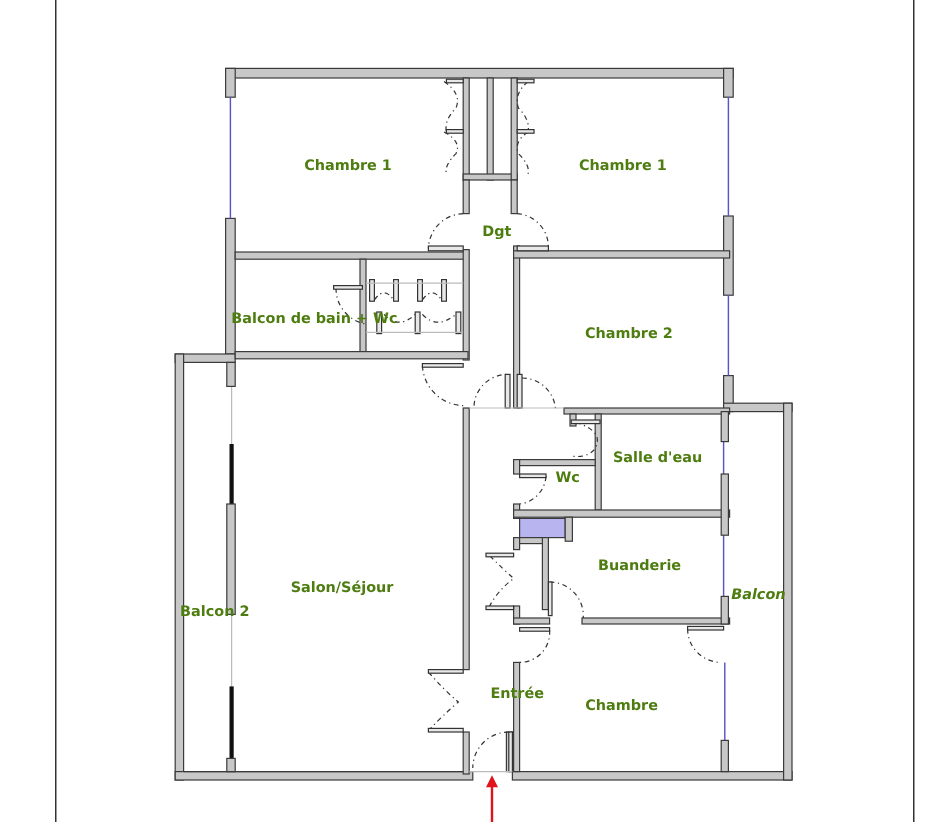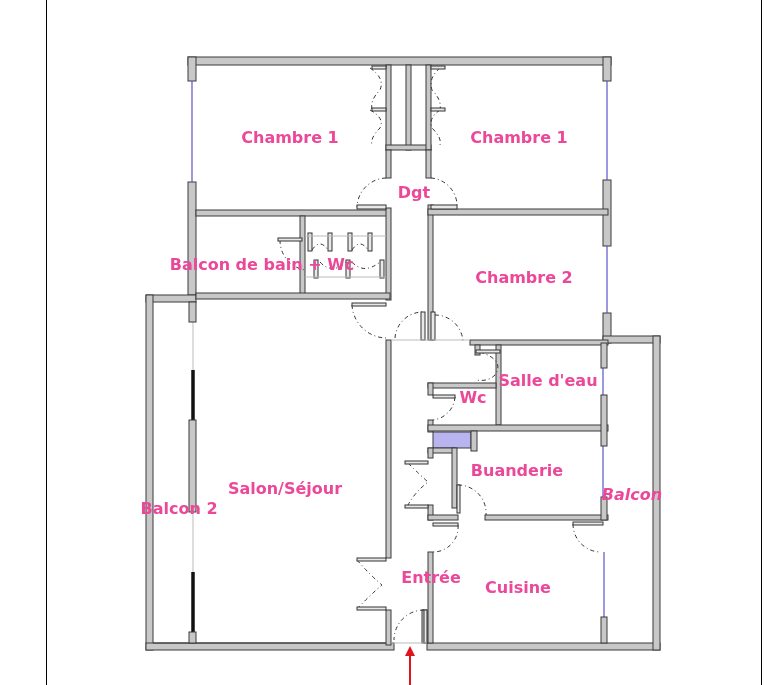--- a/index.html
+++ b/index.html
@@ -3,22 +3,22 @@
 <meta charset="utf-8">
 <style>
   html, body { margin: 0; padding: 0; background: #ffffff; }
   body { width: 776px; height: 685px; position: relative; overflow: hidden; font-family: "DejaVu Sans", sans-serif; }
   .frame-line { position: absolute; top: 0; width: 1px; height: 685px; background: #000; }
   #plan { position: absolute; left: 0; top: 0; }
   .room-label {
     position: absolute;
     font-family: "DejaVu Sans", sans-serif;
     font-weight: bold;
-    font-size: 16px;
-    color: #ec4899;
+    font-size: 12px;
+    color: #4d7c0f;
     white-space: nowrap;
     transform: translate(-50%, -50%);
     line-height: 1;
   }
   .wall { fill: #c8c8c8; stroke: #3a3a3a; stroke-width: 1; }
   .wall-line { stroke: #3a3a3a; stroke-width: 1.2; fill: none; }
   .door-arc { fill: none; stroke: #333; stroke-width: 1; stroke-dasharray: 4 3 1 3; }
   .door-leaf { fill: #e8e8e8; stroke: #333; stroke-width: 1; }
   .window { stroke: #5a54c8; stroke-width: 1.2; fill: none; }
   .window-dark { stroke: #111; stroke-width: 3.5; }
@@ -201,19 +201,19 @@
 </svg>
 
 <div id="labels">
   <div class="room-label" style="left:290px;top:138px;">Chambre 1</div>
   <div class="room-label" style="left:519px;top:138px;">Chambre 1</div>
   <div class="room-label" style="left:414px;top:193px;">Dgt</div>
   <div class="room-label" style="left:262px;top:265px;">Balcon de bain + Wc</div>
   <div class="room-label" style="left:524px;top:278px;">Chambre 2</div>
   <div class="room-label" style="left:548px;top:381px;">Salle d'eau</div>
   <div class="room-label" style="left:473px;top:398px;">Wc</div>
-  <div class="room-label" style="left:517px;top:471px;">Buanderie</div>
+  <div class="room-label" style="left:533px;top:471px;">Buanderie</div>
   <div class="room-label" style="left:632px;top:495px;font-style:italic;">Balcon</div>
   <div class="room-label" style="left:179px;top:465px;margin-top:44px;">Balcon 2</div>
   <div class="room-label" style="left:285px;top:489px;text-align:right;">Salon/Séjour</div>
   <div class="room-label" style="left:407px;top:578px;margin-left:24px;">Entrée</div>
-  <div class="room-label" style="left:518px;top:588px;">Cuisine</div>
+  <div class="room-label" style="left:518px;top:588px;">Chambre</div>
 </div>
 
 </body></html>

